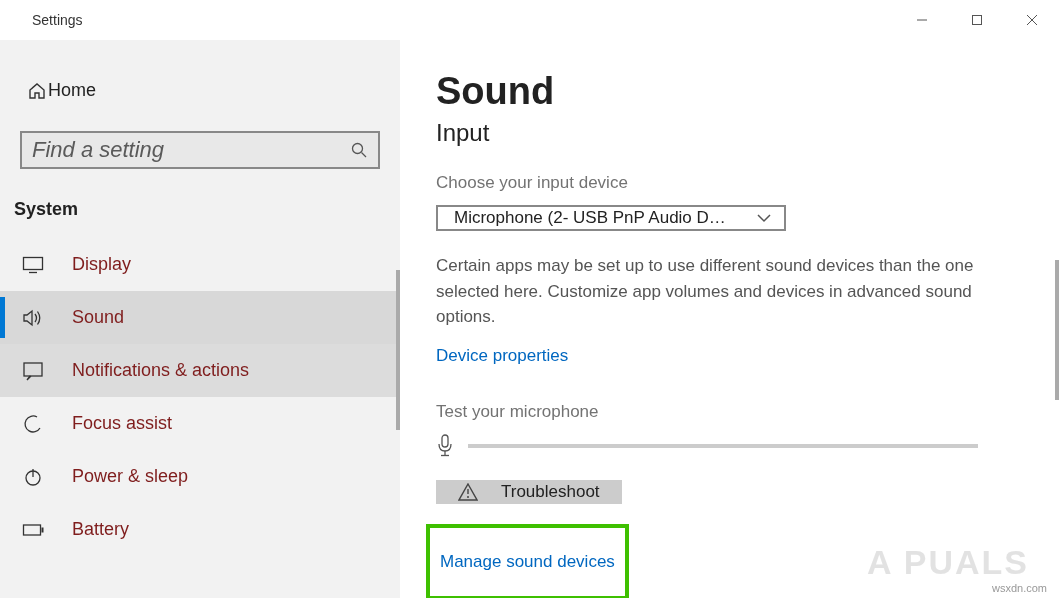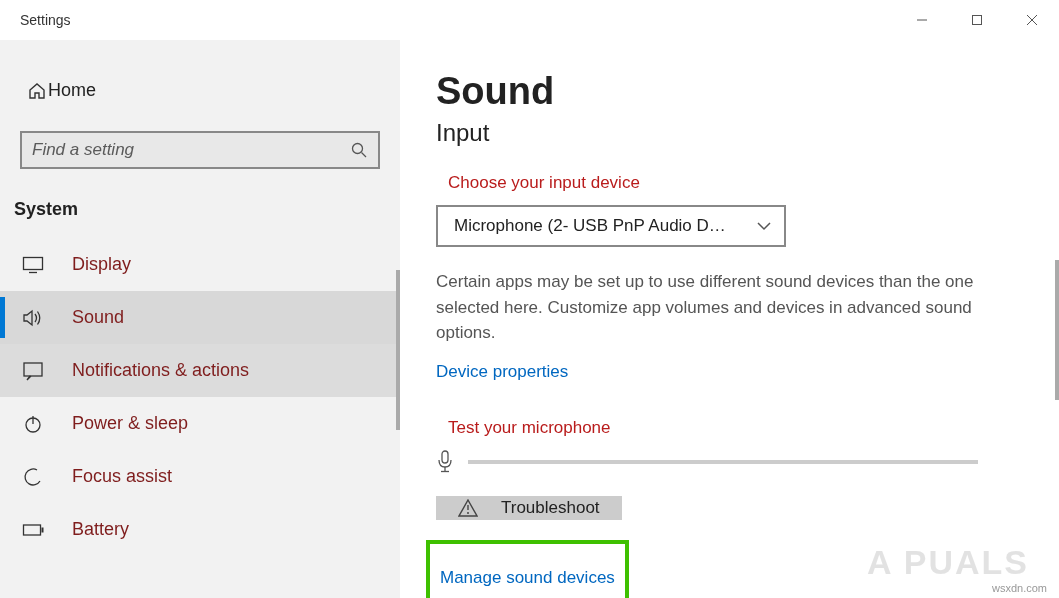--- a/index.html
+++ b/index.html
@@ -13,21 +13,21 @@
       height: 598px;
       background: #fff;
       overflow: hidden;
       position: relative;
     }
     .titlebar {
       height: 40px;
       display: flex;
       align-items: center;
       justify-content: space-between;
-      padding-left: 20px;
+      padding-left: 32px;
     }
     .titlebar-title {
       font-size: 14px;
       color: #333;
     }
     .window-controls {
       display: flex;
       height: 100%;
     }
     .win-ctrl {
@@ -62,21 +62,21 @@
       border: 2px solid #888;
       background: #e8e8e8;
       display: flex;
       align-items: center;
       padding: 0 10px;
       justify-content: space-between;
     }
     .search-input {
       border: none;
       background: transparent;
-      font-size: 17px;
+      font-size: 22px;
       font-style: italic;
       color: #4c1d95;
       width: 100%;
       outline: none;
     }
     .search-input::placeholder {
       font-style: italic;
       color: #5a5a5a;
     }
     .sidebar-category {
@@ -136,27 +136,26 @@
       margin-bottom: 6px;
     }
     .section-title {
       font-size: 24px;
       font-weight: 400;
       color: #222;
       margin-bottom: 26px;
     }
     .field-label {
       font-size: 17px;
-      color: #b91c1c;
+      color: #737373;
       margin-bottom: 12px;
-      margin-left: 12px;
     }
     .dropdown {
       width: 350px;
-      height: 42px;
+      height: 26px;
       border: 2px solid #888;
       background: #fff;
       display: flex;
       align-items: center;
       justify-content: space-between;
       padding: 0 12px 0 16px;
       font-size: 17px;
       color: #222;
       margin-bottom: 22px;
     }
@@ -311,34 +310,34 @@
             <rect x="2" y="2" width="18" height="13" fill="none" stroke="#333" stroke-width="1.3"></rect>
             <path d="M8 15 L5 19 L9 15" fill="none" stroke="#333" stroke-width="1.3"></path>
           </svg>
       </span>
       <span>Notifications &amp; actions</span>
     </div>
 
     <div class="nav-item">
       <span class="nav-icon">
         <svg width="20" height="20" viewBox="0 0 20 20">
+            <path d="M14 3 A8 8 0 1 0 17 14" fill="none" stroke="#333" stroke-width="1.3"></path>
+          </svg>
+      </span>
+      <span>Focus assist</span>
+    </div>
+
+    <div class="nav-item">
+      <span class="nav-icon">
+        <svg width="20" height="20" viewBox="0 0 20 20">
             <circle cx="10" cy="11" r="7" fill="none" stroke="#333" stroke-width="1.3"></circle>
             <line x1="10" y1="2" x2="10" y2="10" stroke="#333" stroke-width="1.3"></line>
           </svg>
       </span>
       <span>Power &amp; sleep</span>
-    </div>
-
-    <div class="nav-item">
-      <span class="nav-icon">
-        <svg width="20" height="20" viewBox="0 0 20 20">
-            <path d="M14 3 A8 8 0 1 0 17 14" fill="none" stroke="#333" stroke-width="1.3"></path>
-          </svg>
-      </span>
-      <span>Focus assist</span>
     </div>
 
     <div class="nav-item">
       <span class="nav-icon">
         <svg width="22" height="14" viewBox="0 0 22 14">
             <rect x="1.5" y="2" width="17" height="10" fill="none" stroke="#333" stroke-width="1.3"></rect>
             <rect x="19.5" y="4.5" width="2" height="5" fill="#333"></rect>
           </svg>
       </span>
       <span>Battery</span>

